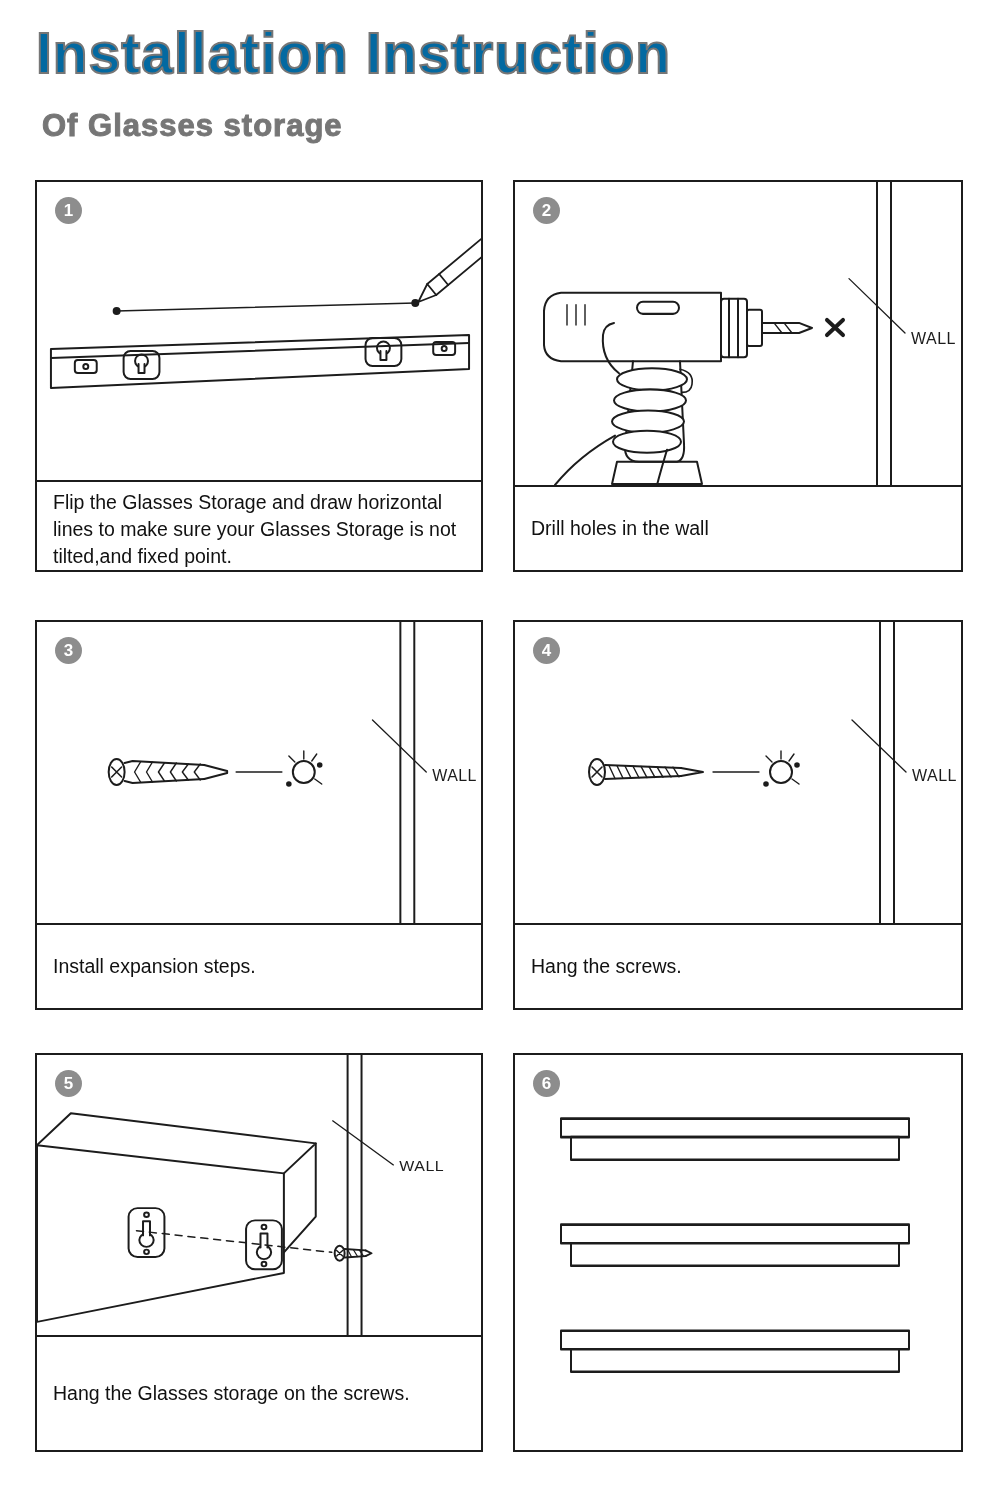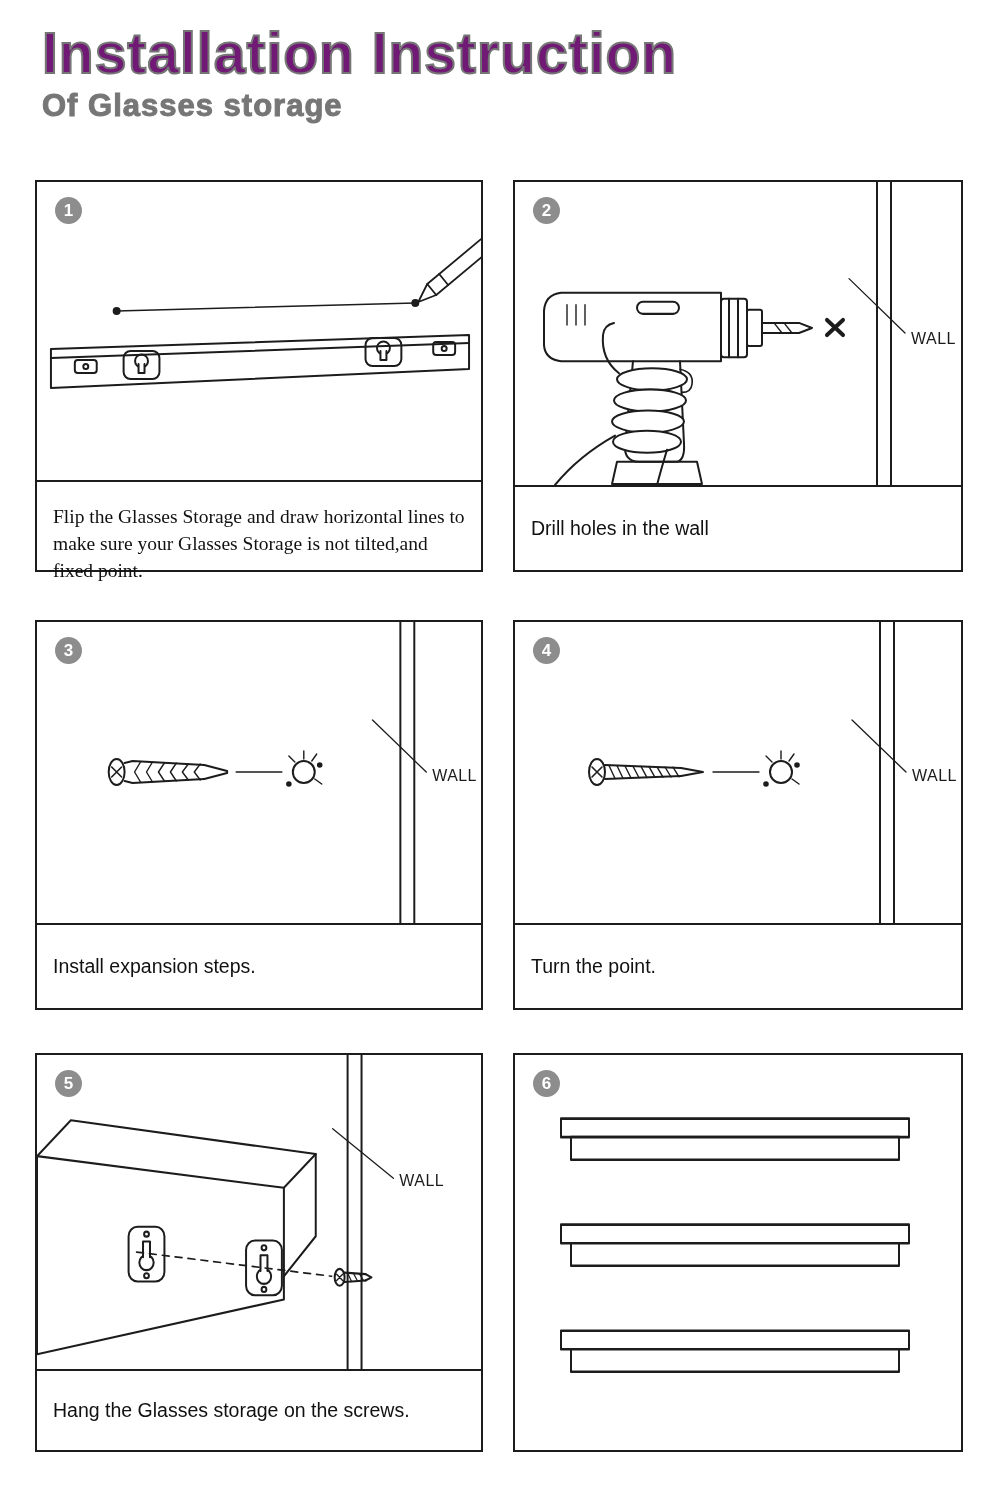--- a/index.html
+++ b/index.html
@@ -1,26 +1,26 @@
 <!DOCTYPE html>
 <html><head>
 <meta charset="utf-8">
 <style>
   html,body{margin:0;padding:0;background:#fff;}
   .page{
     position:relative;width:1000px;height:1500px;background:#ffffff;
     font-family:"Liberation Sans", sans-serif;overflow:hidden;
   }
   .title{
-    position:absolute;left:42px;top:20px;font-size:57px;font-weight:bold;
-    color:#701a75;letter-spacing:1px;-webkit-text-stroke:2px #767676;
+    position:absolute;left:36px;top:20px;font-size:57px;font-weight:bold;
+    color:#0369a1;letter-spacing:1px;-webkit-text-stroke:2px #767676;
     white-space:nowrap;
   }
   .subtitle{
-    position:absolute;left:42px;top:88px;font-size:31px;font-weight:bold;
+    position:absolute;left:42px;top:108px;font-size:31px;font-weight:bold;
     color:#767676;letter-spacing:1px;-webkit-text-stroke:1px #767676;
     white-space:nowrap;
   }
   .panel{
     position:absolute;border:2px solid #1c1c1c;background:#fff;
     display:flex;flex-direction:column;box-sizing:border-box;
   }
   .p1{left:35px;top:180px;width:448px;height:392px;}
   .p2{left:513px;top:180px;width:450px;height:392px;}
   .p3{left:35px;top:620px;width:448px;height:390px;}
@@ -32,23 +32,23 @@
   .badge{
     position:absolute;left:18px;top:15px;width:27px;height:27px;border-radius:50%;
     background:#8d8d8d;color:#ffffff;font-size:17px;font-weight:bold;
     line-height:27px;text-align:center;z-index:2;
   }
   .caption{
     flex:0 0 auto;border-top:2px solid #1c1c1c;box-sizing:border-box;
     font-size:19.5px;color:#111111;padding:0 16px;display:flex;align-items:center;
     line-height:1.38;
   }
-  .cap-tall{height:90px;align-items:flex-start;padding-top:22px;font-family:Liberation Serif, serif;}
+  .cap-tall{height:90px;align-items:flex-start;padding-top:7px;}
   .cap-mid{height:85px;}
-  .cap-big{height:81px;}
+  .cap-big{height:115px;}
   .wall-text{font-size:16px;letter-spacing:0.5px;fill:#1c1c1c;font-family:"Liberation Sans",sans-serif;}
 </style>
 </head>
 <body>
 
 <div class="page">
 
   <div class="title">Installation Instruction</div>
   <div class="subtitle">Of Glasses storage</div>
 
@@ -198,21 +198,21 @@
               <line x1="257" y1="140" x2="251" y2="134"></line>
               <line x1="277" y1="157" x2="284" y2="162"></line>
             </g>
             <circle cx="251" cy="162" r="1.8" fill="#1c1c1c"></circle>
             <circle cx="282" cy="143" r="1.8" fill="#1c1c1c"></circle>
           </g>
         </g>
         <text class="wall-text" x="397" y="159">WALL</text>
       </svg>
     </div>
-    <div class="caption cap-mid">Turn the point.</div>
+    <div class="caption cap-mid">Hang the screws.</div>
   </div>
 
   <div class="panel p5">
     <div class="badge">5</div>
     <div class="illustration">
       <svg viewBox="0 0 446 298" preserveAspectRatio="none">
         <g stroke="#1c1c1c" fill="none" stroke-width="2" stroke-linecap="round" stroke-linejoin="round">
           <g>
             <line x1="312" y1="0" x2="312" y2="298"></line>
             <line x1="326" y1="0" x2="326" y2="298"></line>

